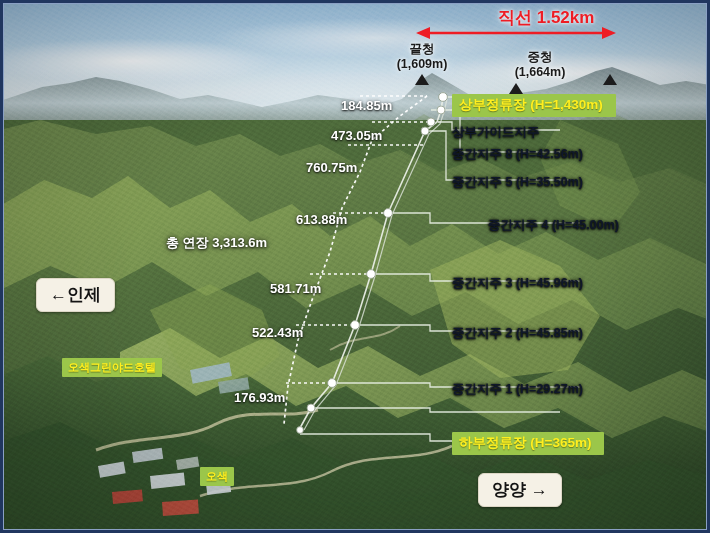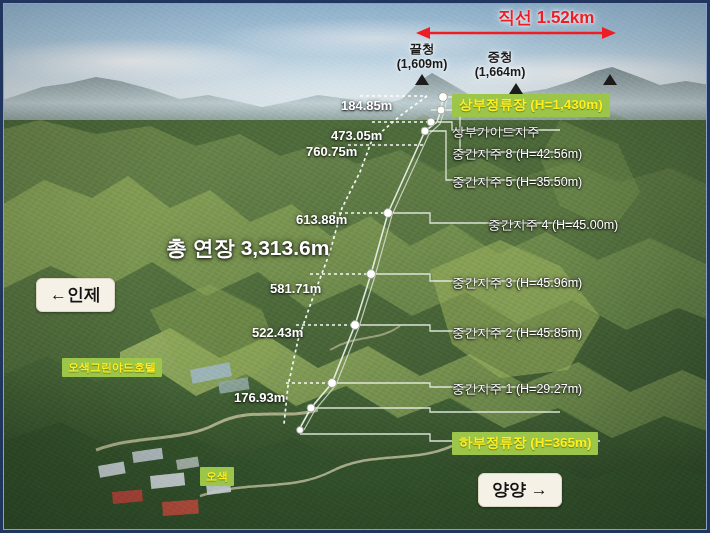--- a/index.html
+++ b/index.html
@@ -46,29 +46,29 @@
     color:#1a1a1a;font-weight:bold;font-size:12.5px;text-align:center;line-height:1.22;
     text-shadow:0 0 3px rgba(255,255,255,.95),0 0 6px rgba(255,255,255,.8);
   }
   .tri{width:0;height:0;border-left:7px solid transparent;border-right:7px solid transparent;
        border-bottom:11px solid #1c1c1c;}
   .redlabel{color:#ee1c24;font-weight:bold;font-size:17px;
     text-shadow:0 0 3px rgba(255,255,255,.95),0 0 7px rgba(255,255,255,.85);}
 
   .dist{color:#ffffff;font-weight:bold;font-size:13px;
     text-shadow:0 1px 2px rgba(0,0,0,.85),0 0 4px rgba(0,0,0,.6);}
-  .total{color:#ffffff;font-weight:bold;font-size:21px;
+  .total{color:#ffffff;font-weight:bold;font-size:13px;
     text-shadow:0 1px 3px rgba(0,0,0,.9),0 0 6px rgba(0,0,0,.7);}
 
-  .ylabel{color:#ffffff;font-weight:normal;font-size:12.5px;
+  .ylabel{color:#0f172a;font-weight:bold;font-size:12.5px;
     text-shadow:0 1px 2px rgba(0,0,0,.9),0 0 4px rgba(0,0,0,.75),-1px 0 2px rgba(0,0,0,.6);}
 
   .greenbox{
     background:#9bc64a;color:#ffef1f;font-weight:bold;font-size:13.5px;
-    padding:2px 7px 3px 7px;border-radius:1px;display:inline-block;
+    padding:2px 13px 3px 7px;border-radius:1px;display:inline-block;
     text-shadow:0 1px 1px rgba(60,70,0,.55);
   }
   .greenbox.sm{font-size:11px;padding:2px 6px;}
   .dirbox{
     background:#f5f1e6;color:#141414;font-weight:bold;font-size:17px;
     padding:4px 13px 5px 13px;border-radius:6px;display:inline-block;
     box-shadow:0 1px 3px rgba(0,0,0,.45);border:1px solid #ddd7c6;
   }
   svg.lines{position:absolute;left:0;top:0;width:710px;height:533px;overflow:visible;}
 </style>
@@ -225,31 +225,31 @@
   </svg>
 
   <div class="ov redlabel" style="left:498px;top:6px;">직선 1.52km</div>
 
   <div class="ov peak-name" style="left:392px;top:42px;width:60px;">
     <div>끝청</div>
     <div>(1,609m)</div>
   </div>
   <div class="ov tri" style="left:415px;top:74px;"></div>
 
-  <div class="ov peak-name" style="left:470px;top:50px;width:60px;text-align:center;">
+  <div class="ov peak-name" style="left:510px;top:50px;width:60px;text-align:center;">
     <div>중청</div>
     <div>(1,664m)</div>
   </div>
   <div class="ov tri" style="left:509px;top:83px;"></div>
 
   <div class="ov tri" style="left:603px;top:74px;"></div>
 
   <div class="ov dist" style="left:341px;top:98px;">184.85m</div>
   <div class="ov dist" style="left:331px;top:128px;">473.05m</div>
-  <div class="ov dist" style="left:306px;top:144px;">760.75m</div>
+  <div class="ov dist" style="left:306px;top:160px;">760.75m</div>
   <div class="ov dist" style="left:296px;top:212px;">613.88m</div>
   <div class="ov dist" style="left:270px;top:281px;text-align:right;">581.71m</div>
   <div class="ov dist" style="left:252px;top:325px;">522.43m</div>
   <div class="ov dist" style="left:234px;top:390px;">176.93m</div>
 
   <div class="ov total" style="left:166px;top:234px;">총 연장 3,313.6m</div>
 
   <div class="ov" style="left:478px;top:473px;">
     <span class="dirbox">양양 →</span>
   </div>

